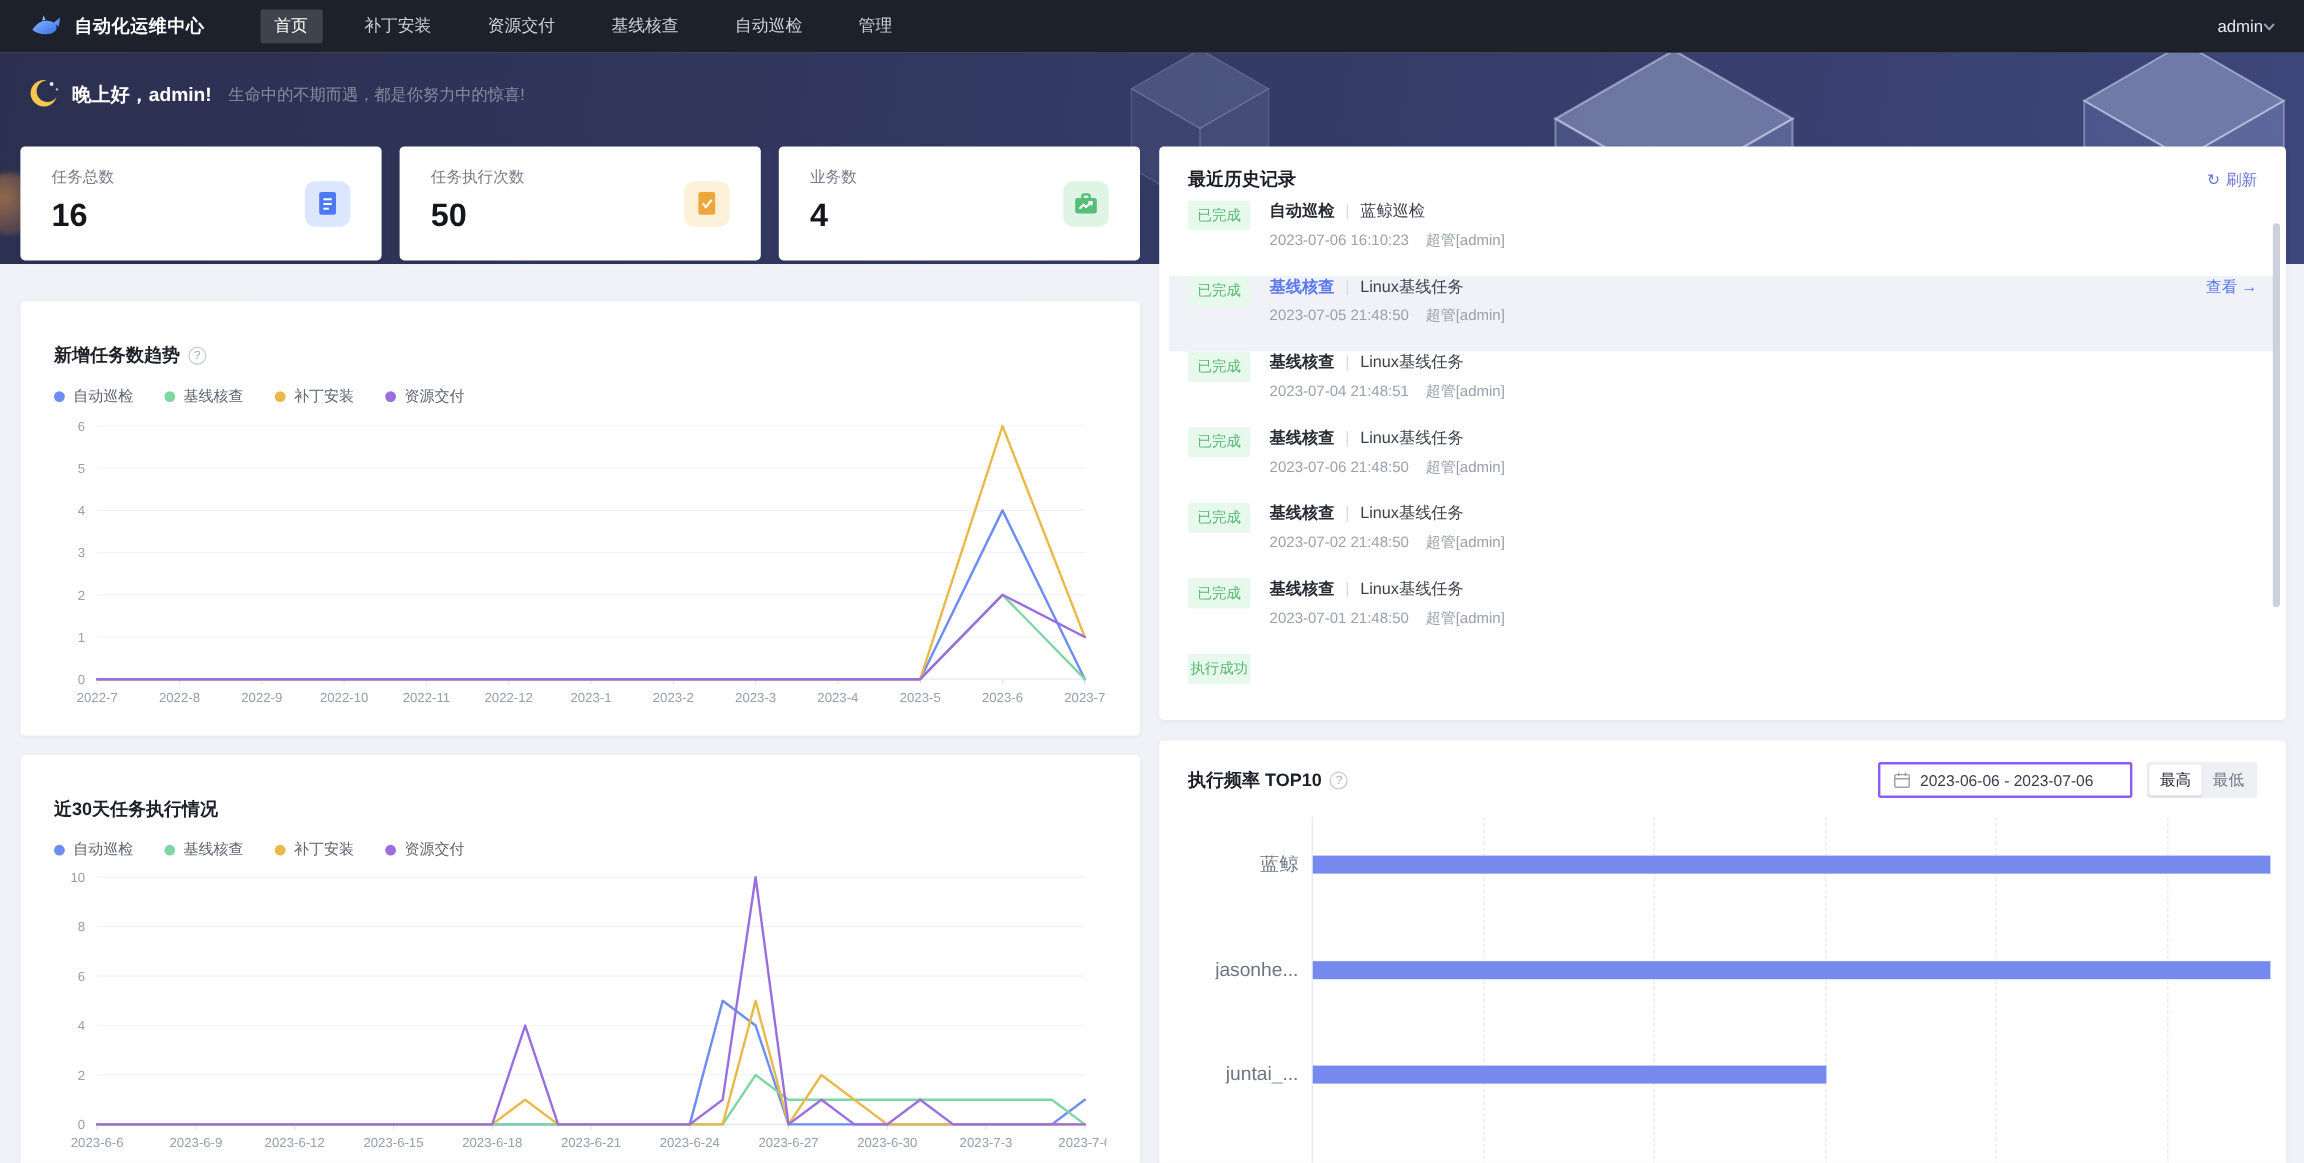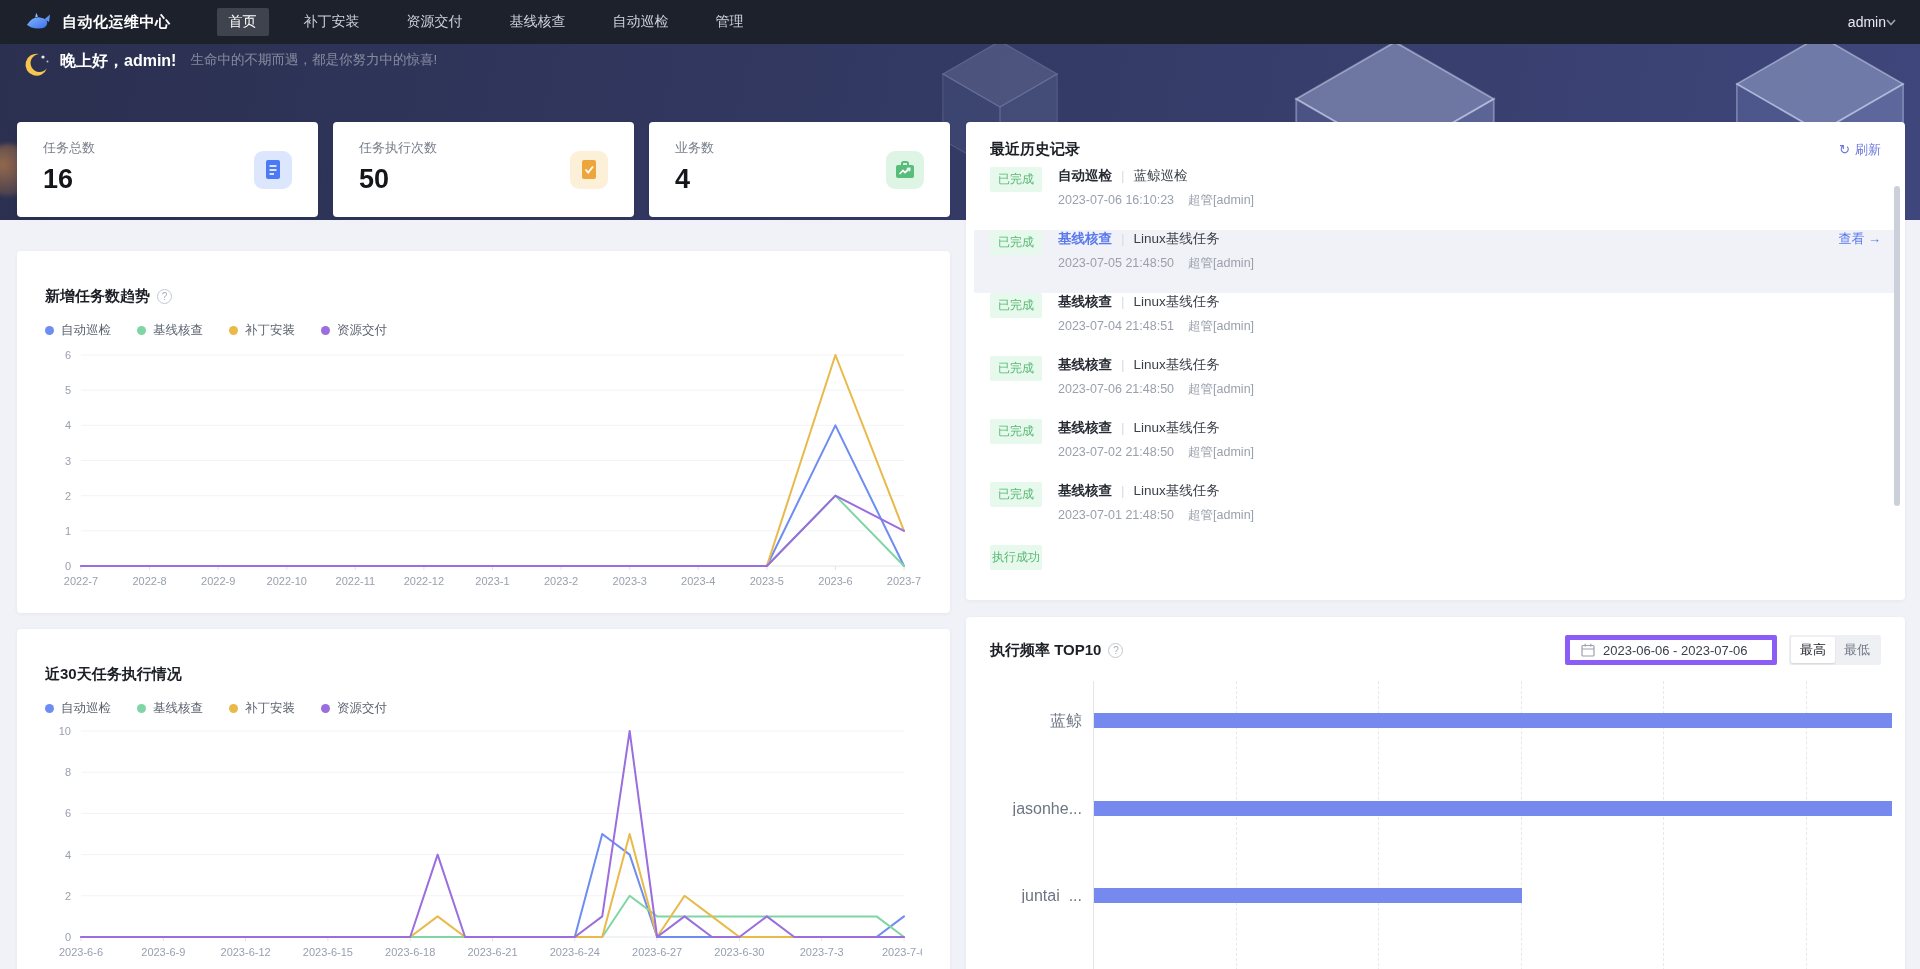--- a/index.html
+++ b/index.html
@@ -13,21 +13,21 @@
   .nav-menu { display:flex; align-items:center; gap:23px; }
   .nav-item { color:#ced2db; font-size:14px; padding:5px 12px; border-radius:2px; cursor:pointer; white-space:nowrap; }
   .nav-item.active { background:#3f434e; color:#fff; }
   .nav-user { margin-left:auto; color:#e8eaf0; font-size:14px; display:flex; align-items:center; gap:0; cursor:pointer; }
 
   
   .hero { height:176px; background:linear-gradient(100deg,#2b3050 0%,#343b66 55%,#3e467b 100%); position:relative; overflow:hidden; }
   .hero-cubes { position:absolute; right:0; top:0; pointer-events:none; }
   .hero-glow { position:absolute; left:-18px; top:100px; width:52px; height:52px; border-radius:50%;
     background:radial-gradient(circle at 40% 40%, rgba(236,152,73,.55), rgba(236,152,73,0)); filter:blur(2px); }
-  .greeting { position:absolute; left:20px; top:7px; display:flex; }
+  .greeting { position:absolute; left:20px; top:20px; display:flex; align-items:center; }
   .greet-icon { width:30px; height:30px; margin-right:10px; }
   .greet-hello { color:#fff; font-size:16px; font-weight:bold; margin-right:14px; }
   .greet-quote { color:rgba(255,255,255,.42); font-size:13.5px; }
 
   
   .main { position:relative; z-index:6; margin-top:-98px; display:flex; gap:16px; padding:0 15px 0 17px; }
   .col-left { width:933px; flex:none; }
   .col-right { flex:1; min-width:0; }
   .panel { background:#fff; border-radius:4px; box-shadow:0 1px 4px rgba(25,35,70,.05); }
 
@@ -66,21 +66,21 @@
   .h-type.link { color:#5a78ee; }
   .h-sep { color:#d8dbe2; margin:0 9px; font-weight:normal; }
   .h-name { color:#3a3f49; }
   .h-line2 { font-size:12.5px; color:#9aa0ac; margin-top:7px; }
   .h-op { margin-left:14px; }
   .h-view { margin-left:auto; color:#5a78ee; font-size:13px; cursor:pointer; white-space:nowrap; }
   .h-scrollbar { position:absolute; right:5px; top:64px; width:6px; height:320px; background:#ccd0da; border-radius:3px; cursor:pointer; }
 
   
   .top10-panel { height:362px; padding:18px 24px; position:relative; overflow:hidden; }
-  .datebox { margin-left:auto; height:30px; border:5px solid #8b5cf6; border-radius:2px; display:flex; align-items:center;
+  .datebox { margin-left:auto; height:30px; border:2px solid #8b5cf6; border-radius:2px; display:flex; align-items:center;
     gap:8px; padding:0 11px; font-size:13px; color:#3b404c; min-width:212px; cursor:pointer; background:#fff; }
   .toggle { margin-left:12px; background:#eef0f3; border-radius:2px; padding:2px; display:flex; height:30px; }
   .toggle .tbtn { font-size:13px; padding:4px 9px; border-radius:2px; color:#6f7683; cursor:pointer; line-height:18px; }
   .toggle .tbtn.active { background:#fff; color:#23262e; box-shadow:0 1px 2px rgba(0,0,0,.12); }
   .barchart { position:relative; margin-top:16px; height:300px; }
   .bc-axis { position:absolute; top:0; bottom:0; border-left:1px solid #e2e5ea; }
   .bc-grid { position:absolute; top:0; bottom:0; border-left:1px dashed #e6e8ee; }
   .bc-bar { position:absolute; height:15px; background:#7689ee; }
   .bc-label { position:absolute; width:92px; text-align:right; font-size:16px; color:#6d7582; line-height:15px;
     white-space:nowrap; overflow:hidden; }

